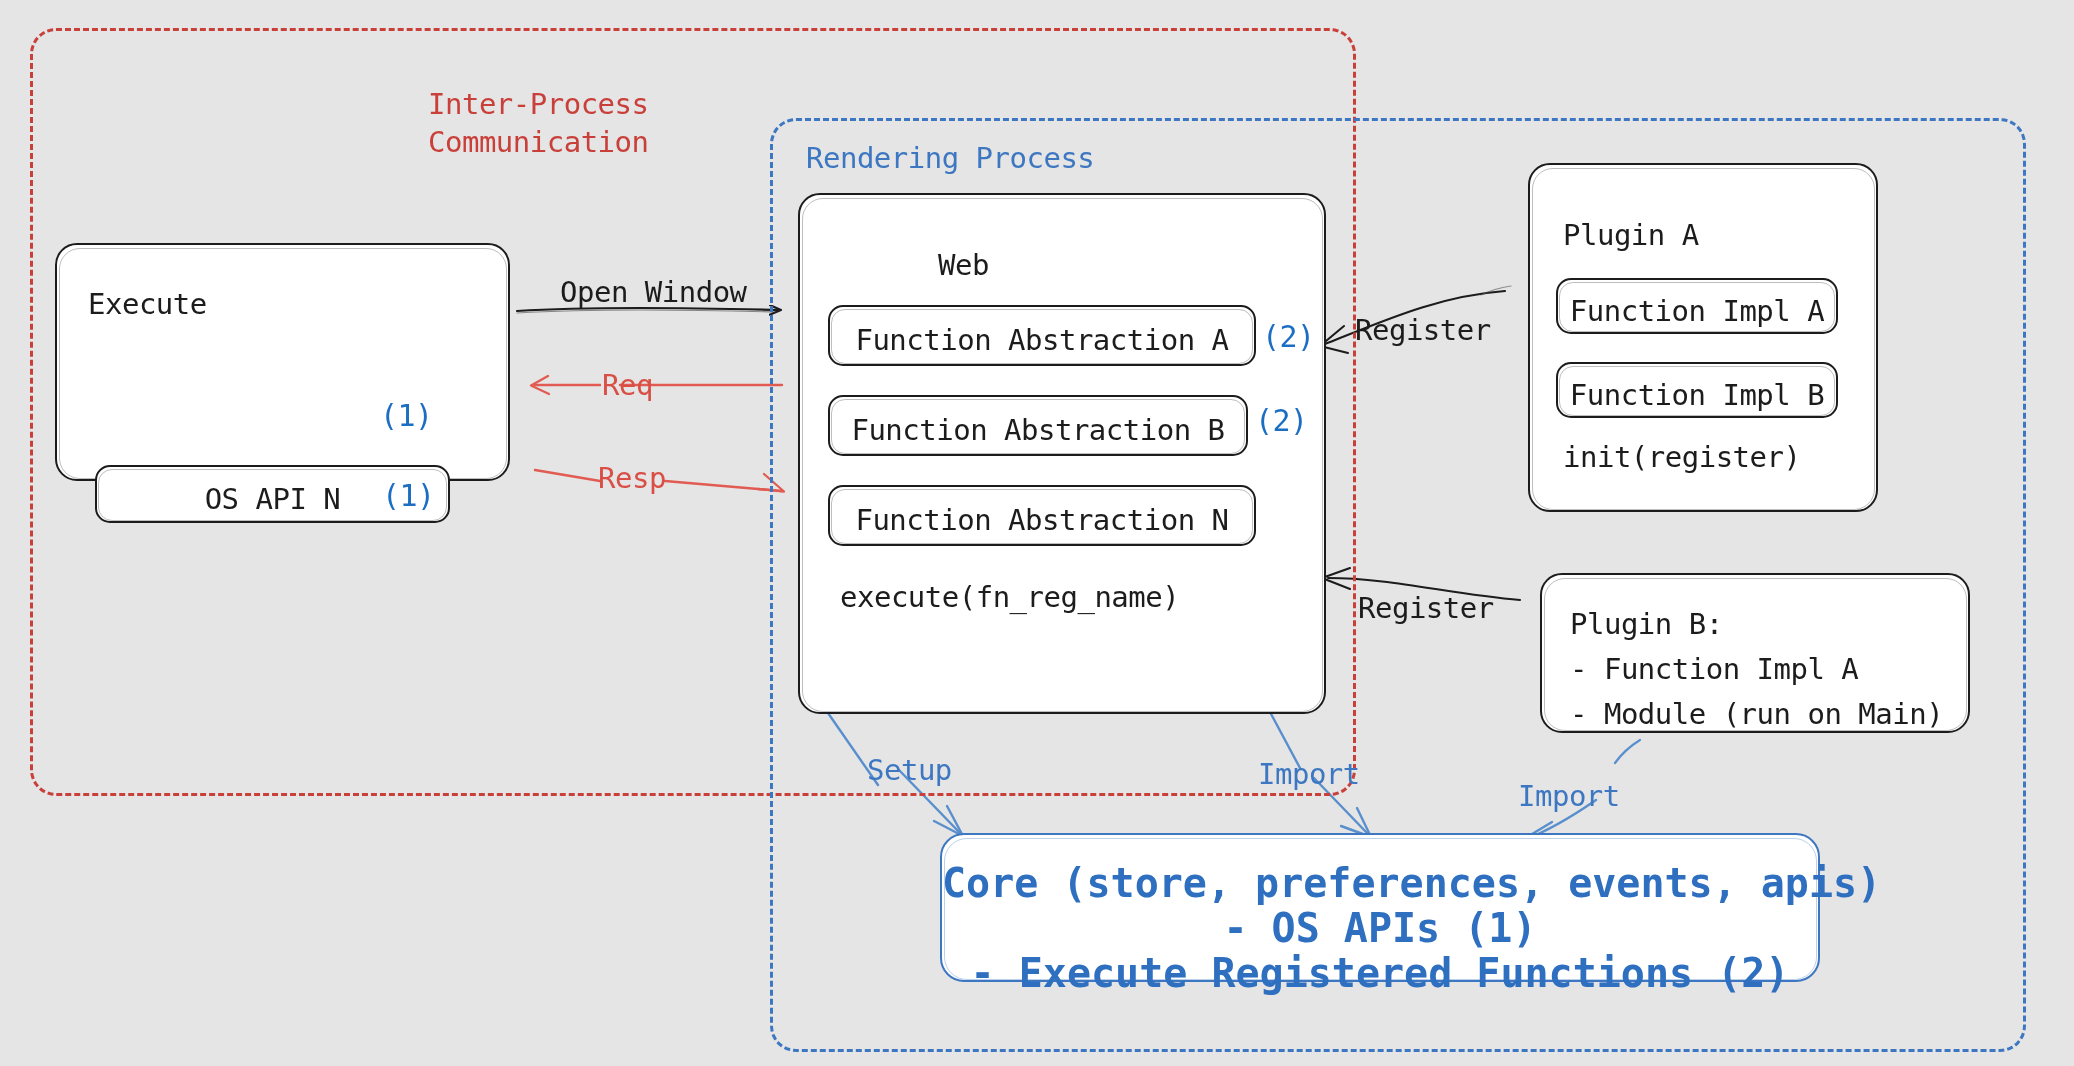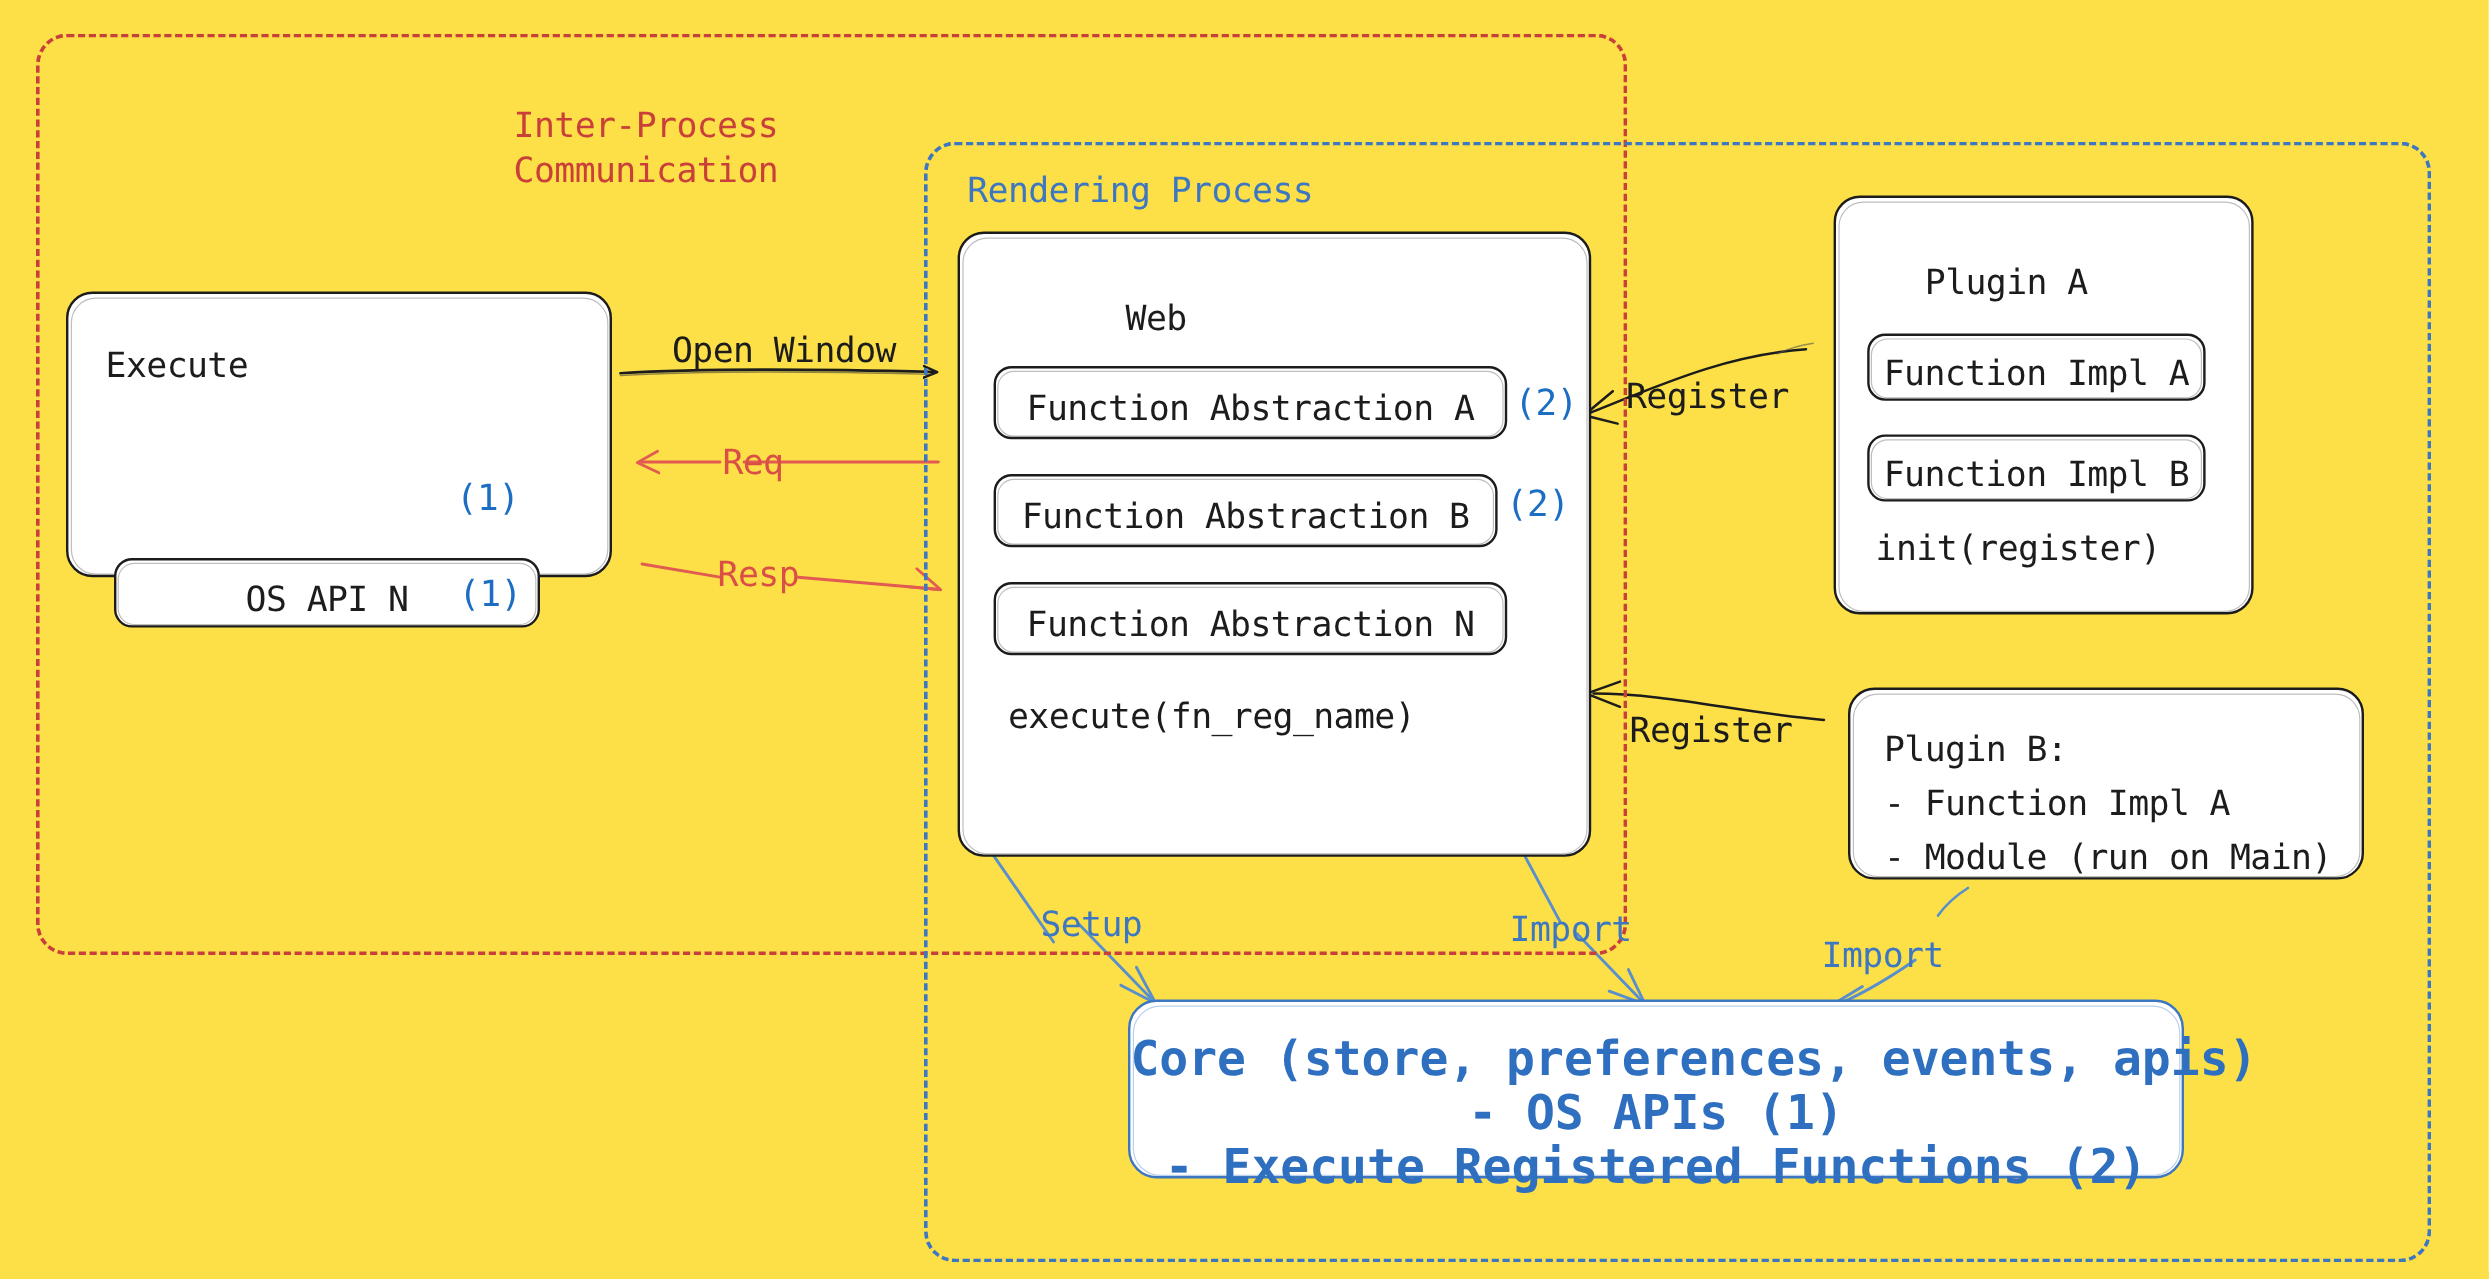--- a/index.html
+++ b/index.html
@@ -8,21 +8,21 @@
     padding: 0;
     background: #ffffff;
   }
   body {
     font-family: "DejaVu Sans Mono", monospace;
   }
   #stage {
     position: relative;
     width: 2074px;
     height: 1066px;
-    background: #fde047;
+    background: #e5e5e5;
     overflow: hidden;
   }
   #wires {
     position: absolute;
     left: 0; top: 0;
     width: 2074px;
     height: 1066px;
     pointer-events: none;
   }
 
@@ -242,21 +242,21 @@
   </div>
   <div class="marker" style="left:1255px; top:403px;">(2)</div>
 
   <div class="box inner" style="left:828px; top:485px; width:428px; height:61px;">
     <div class="box-text" style="top:14px;">Function Abstraction N</div>
   </div>
 
   <div class="box-title" style="left:840px; top:580px;">execute(fn_reg_name)</div>
 
   <div class="box" style="left:1528px; top:163px; width:350px; height:349px;"></div>
-  <div class="box-title" style="left:1604px; top:218px;">Plugin A</div>
+  <div class="box-title" style="left:1563px; top:218px;">Plugin A</div>
 
   <div class="box inner" style="left:1556px; top:278px; width:282px; height:56px;">
     <div class="box-text" style="top:12px;">Function Impl A</div>
   </div>
 
   <div class="box inner" style="left:1556px; top:362px; width:282px; height:56px;">
     <div class="box-text" style="top:12px;">Function Impl B</div>
   </div>
 
   <div class="box-title" style="left:1563px; top:440px;">init(register)</div>

